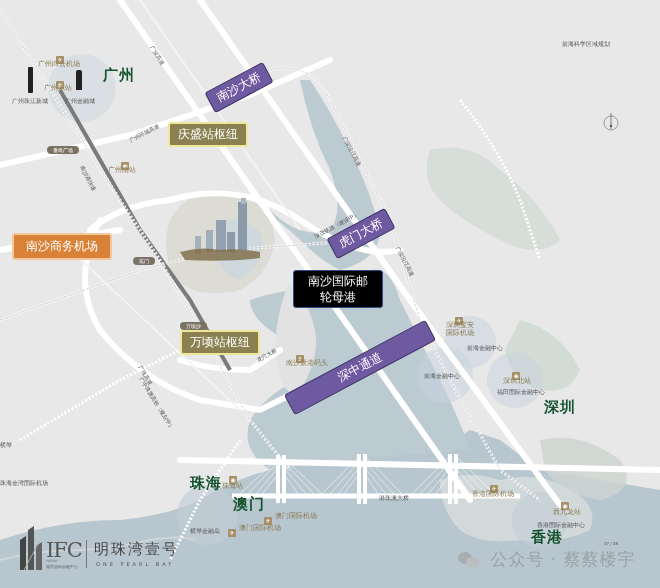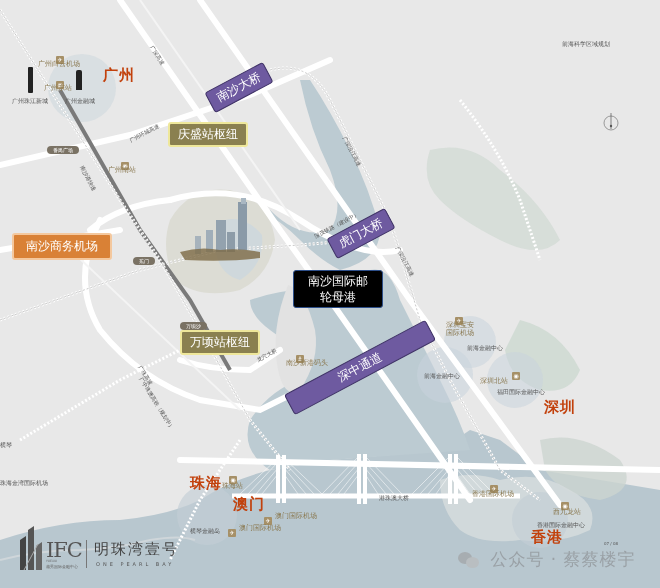--- a/index.html
+++ b/index.html
@@ -1,20 +1,20 @@
 <!DOCTYPE html>
 <html><head>
 <meta charset="utf-8">
 <style>
   html,body{margin:0;padding:0;}
   body{width:660px;height:588px;overflow:hidden;background:#e6e6e6;font-family:"DejaVu Sans","Liberation Sans",sans-serif;}
   #map{position:relative;width:660px;height:588px;overflow:hidden;background:#e8e8e8;}
   #map svg.base{position:absolute;left:0;top:0;}
   .abs{position:absolute;}
-  .city{font-size:15px;color:#c2410c;font-weight:bold;letter-spacing:1px;white-space:nowrap;}
+  .city{font-size:15px;color:#14532d;font-weight:bold;letter-spacing:1px;white-space:nowrap;}
   .poi{font-size:6px;color:#555;white-space:nowrap;}
   .poi-gold{font-size:7px;color:#8b7a52;white-space:nowrap;}
   .road-label{font-size:5.5px;color:#555;white-space:nowrap;}
   .tag{position:absolute;color:#fff;font-size:12px;white-space:nowrap;text-align:center;box-sizing:border-box;}
   .tag-purple{background:#6e5aa0;border:1.5px solid #3f3266;border-radius:3px;padding:2px 8px;}
   .tag-olive{background:#8a8050;border:2px solid #eee79a;border-radius:3px;padding:2px 8px;color:#fff;}
   .tag-orange{background:#d98136;border:2px solid #f4c89e;border-radius:3px;padding:3px 12px;margin-top:40px;}
   .tag-blue{background:#000000;border:1.5px solid #2d4f8a;border-radius:3px;padding:2px 14px;line-height:16px;}
   .icon-sq{display:inline-block;width:8px;height:8px;background:#a69067;border-radius:1px;color:#fff;font-size:6px;line-height:8px;text-align:center;vertical-align:middle;}
   .pill{position:absolute;background:#7a7264;color:#fff;font-size:5px;border-radius:6px;padding:1px 6px;white-space:nowrap;}
@@ -138,21 +138,21 @@
   <div class="abs poi" style="left:65px;top:97px;">广州金融城</div>
   <div class="abs" style="left:121px;top:155px;"><span class="icon-sq">◉</span></div>
   <div class="abs poi-gold" style="left:108px;top:165px;">广州南站</div>
   <div class="abs poi" style="left:562px;top:40px;">前海科学区域规划</div>
 
   <div class="abs" style="left:455px;top:310px;"><span class="icon-sq">✈</span></div>
   <div class="abs poi-gold" style="left:446px;top:321px;width:30px;white-space:normal;line-height:8px;">深圳宝安国际机场</div>
   <div class="abs poi" style="left:467px;top:344px;">前海金融中心</div>
   <div class="abs poi" style="left:424px;top:372px;">前海金融中心</div>
   <div class="abs" style="left:512px;top:365px;"><span class="icon-sq">◉</span></div>
-  <div class="abs poi-gold" style="left:480px;top:376px;text-align:right;">深圳北站</div>
+  <div class="abs poi-gold" style="left:503px;top:376px;text-align:right;">深圳北站</div>
   <div class="abs poi" style="left:497px;top:388px;">福田国际金融中心</div>
 
   <div class="abs" style="left:229px;top:469px;"><span class="icon-sq">◉</span></div>
   <div class="abs poi-gold" style="left:222px;top:481px;">珠海站</div>
   <div class="abs" style="left:264px;top:510px;"><span class="icon-sq">✈</span></div>
   <div class="abs poi-gold" style="left:275px;top:511px;">澳门国际机场</div>
   <div class="abs" style="left:228px;top:522px;"><span class="icon-sq">✈</span></div>
   <div class="abs poi-gold" style="left:239px;top:523px;">澳门国际机场</div>
   <div class="abs poi" style="left:190px;top:527px;">横琴金融岛</div>
   <div class="abs poi" style="left:379px;top:494px;">港珠澳大桥</div>

